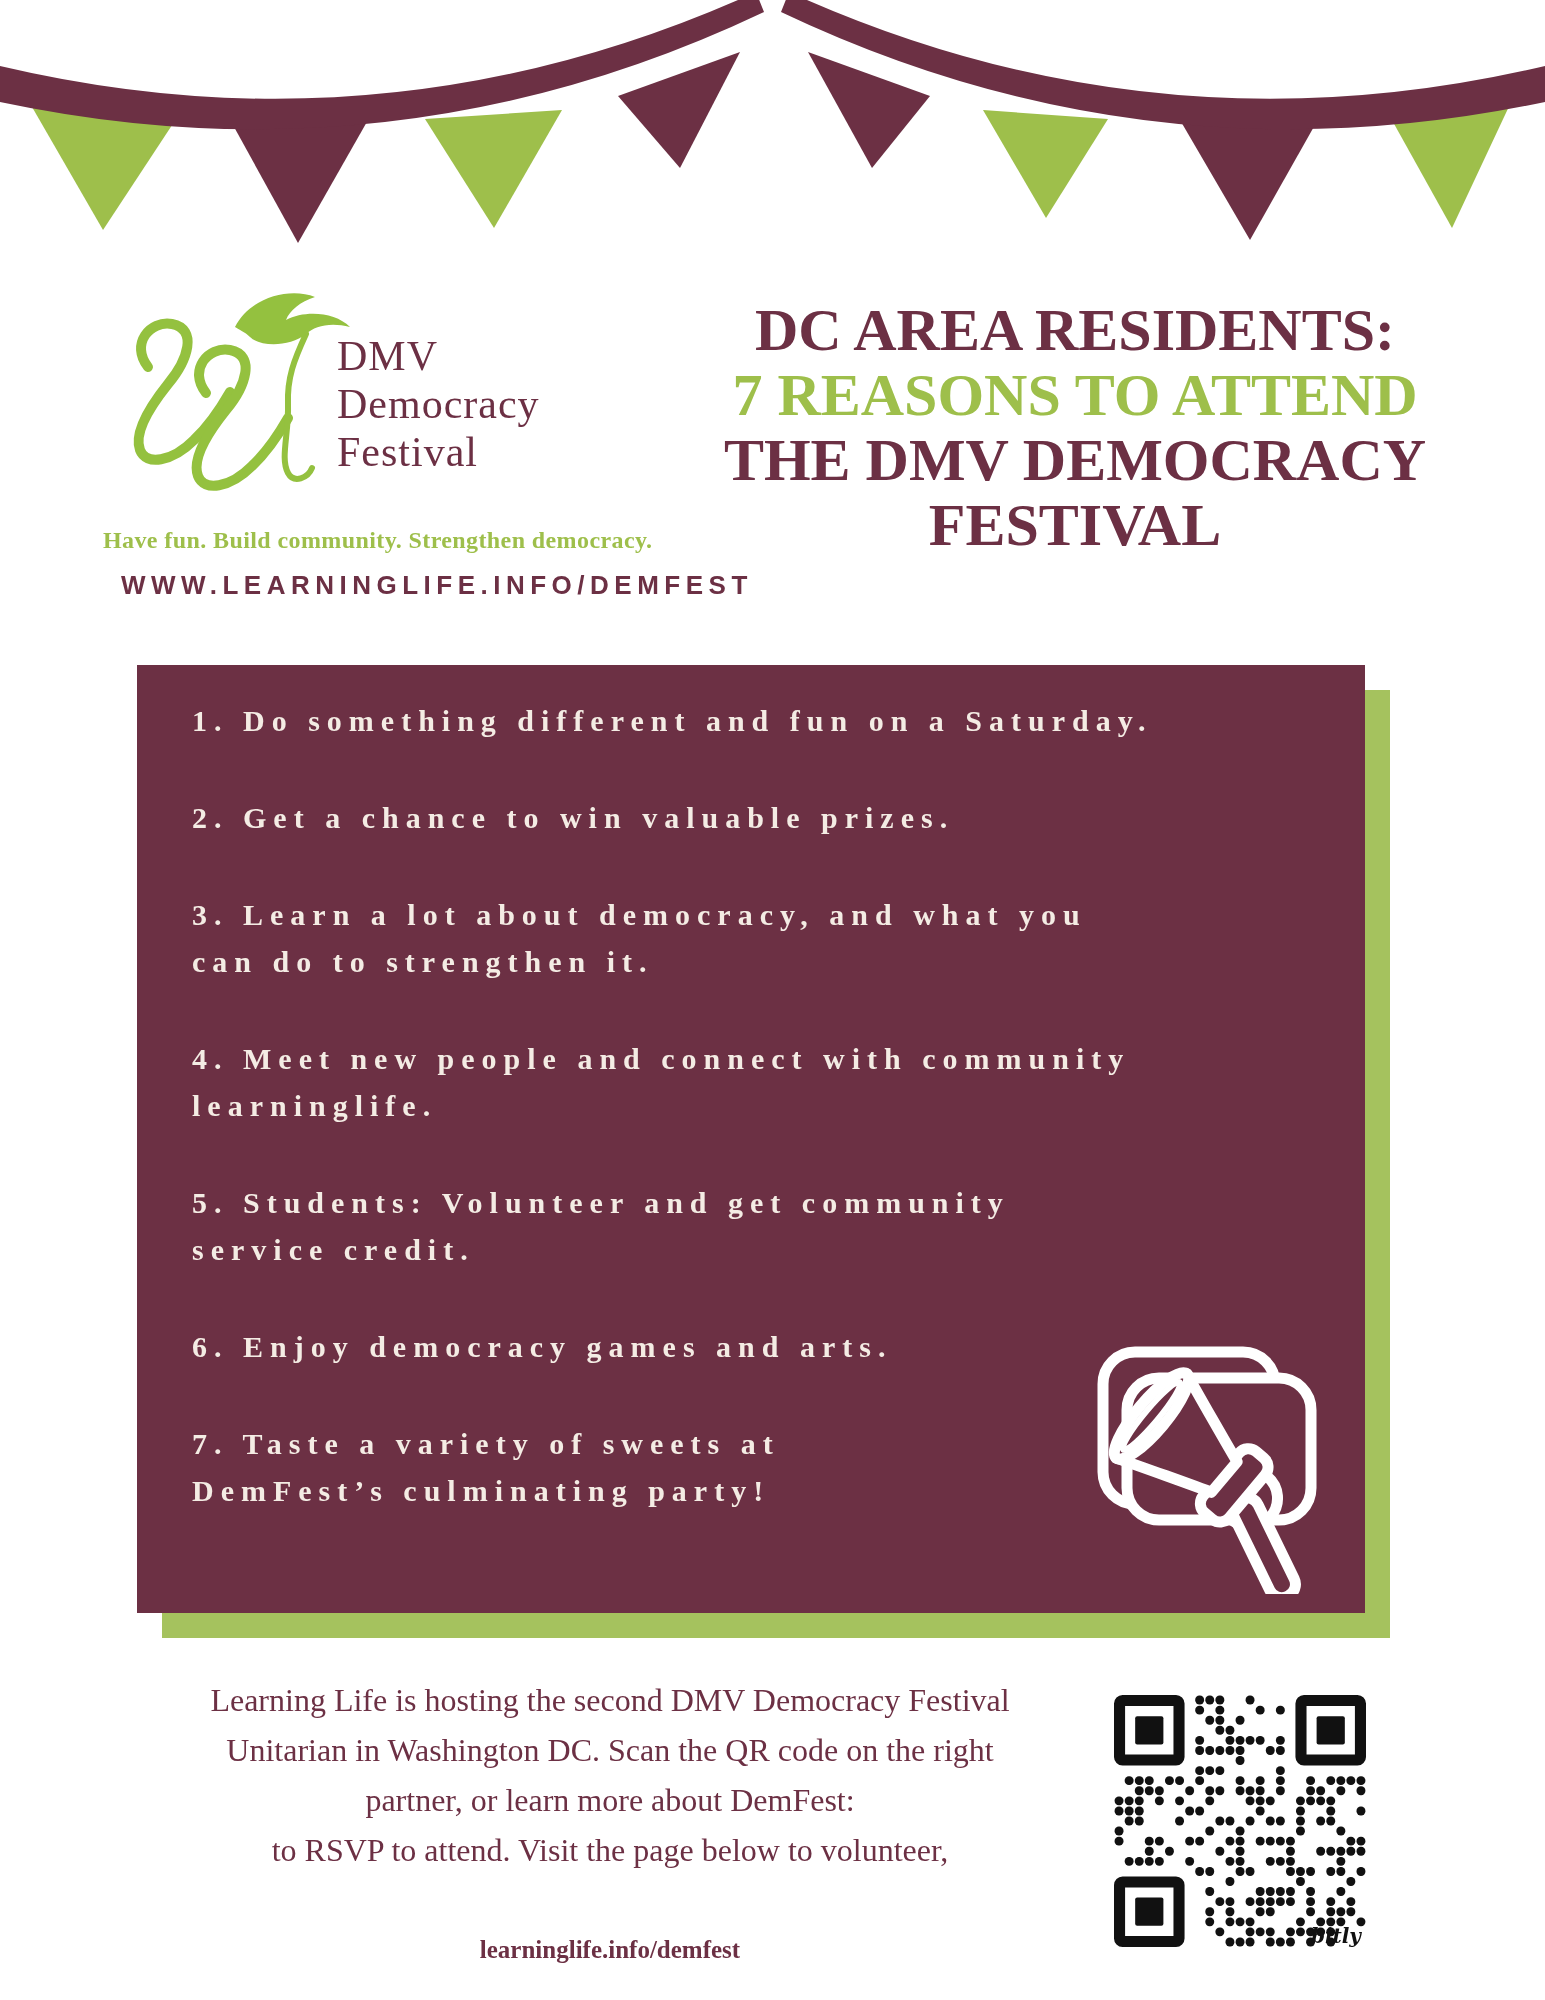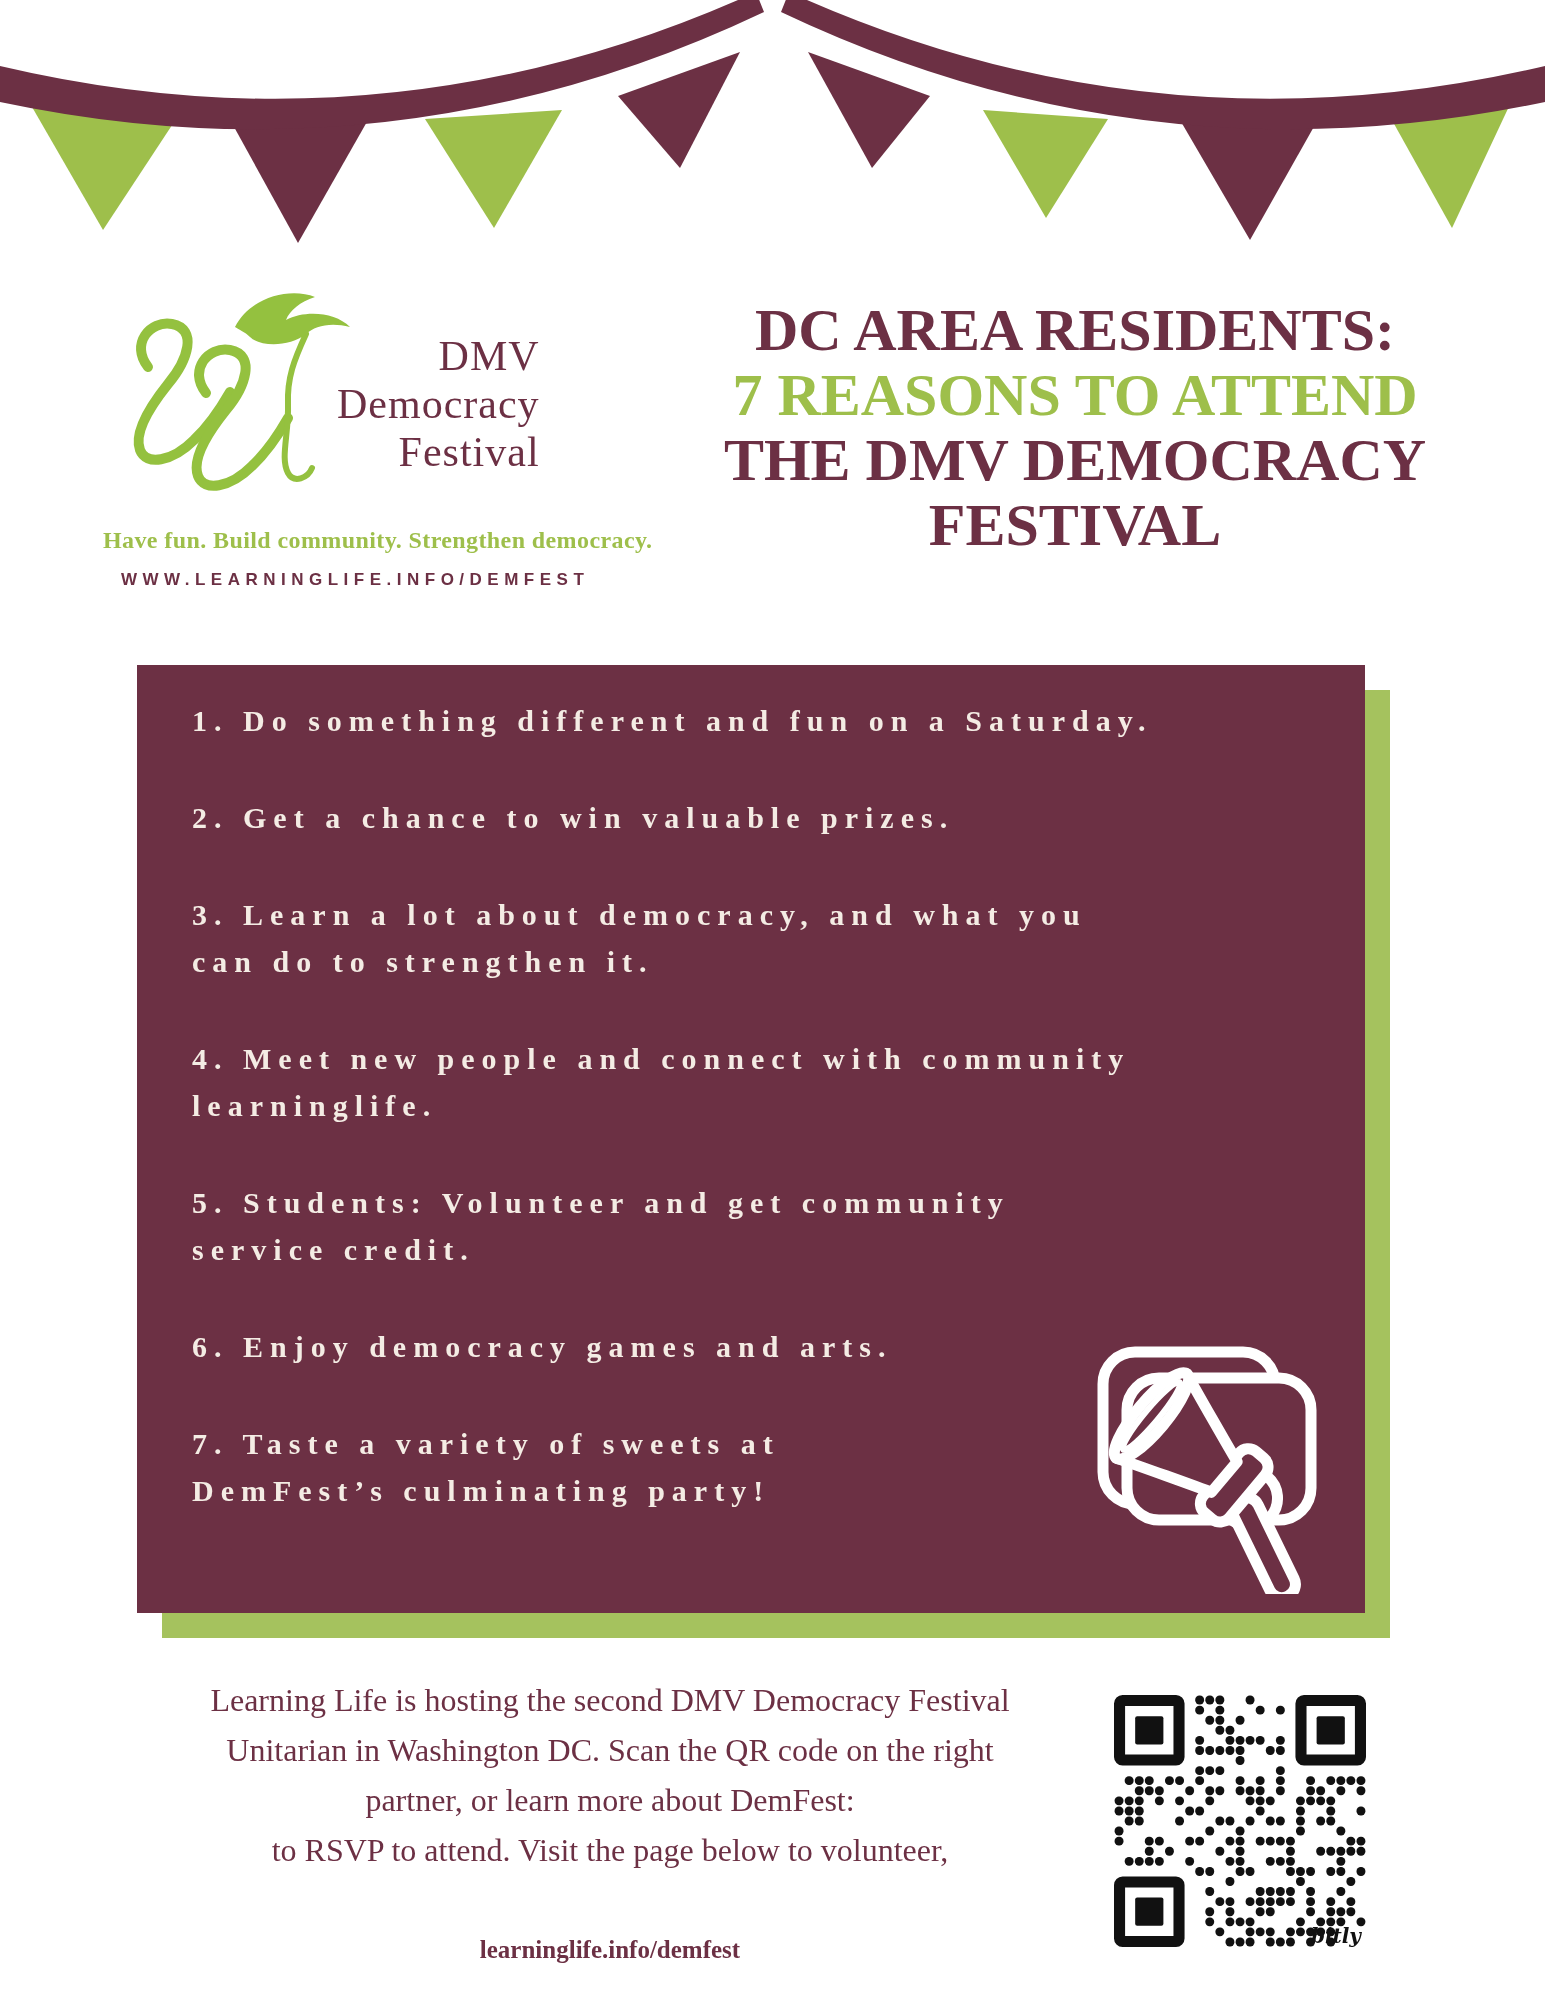--- a/index.html
+++ b/index.html
@@ -14,31 +14,30 @@
     width:1545px;height:2000px;position:relative;background:#ffffff;
     font-family:"Liberation Serif",serif;overflow:hidden;
   }
   .abs{position:absolute;}
 
   
   .logo-name{
     left:337px;top:332px;
     font-size:42px;line-height:48px;color:var(--maroon);
     letter-spacing:1px;
-    text-align:right;
   }
   .tagline{
     left:103px;top:527px;white-space:nowrap;
     font-size:24px;font-weight:bold;color:var(--green);
     letter-spacing:0.4px;
   }
   .website{
     left:121px;top:570px;white-space:nowrap;
     font-family:"Liberation Sans",sans-serif;
-    font-size:17px;font-weight:bold;color:var(--maroon);
+    font-size:26px;font-weight:bold;color:var(--maroon);
     letter-spacing:5.5px;cursor:pointer;
   }
 
   .headline{
     left:690px;top:298px;width:770px;text-align:center;
     font-weight:bold;font-size:60px;line-height:65px;
     color:var(--maroon);letter-spacing:0px;
   }
   .headline .hl-green{color:var(--green);}
 

